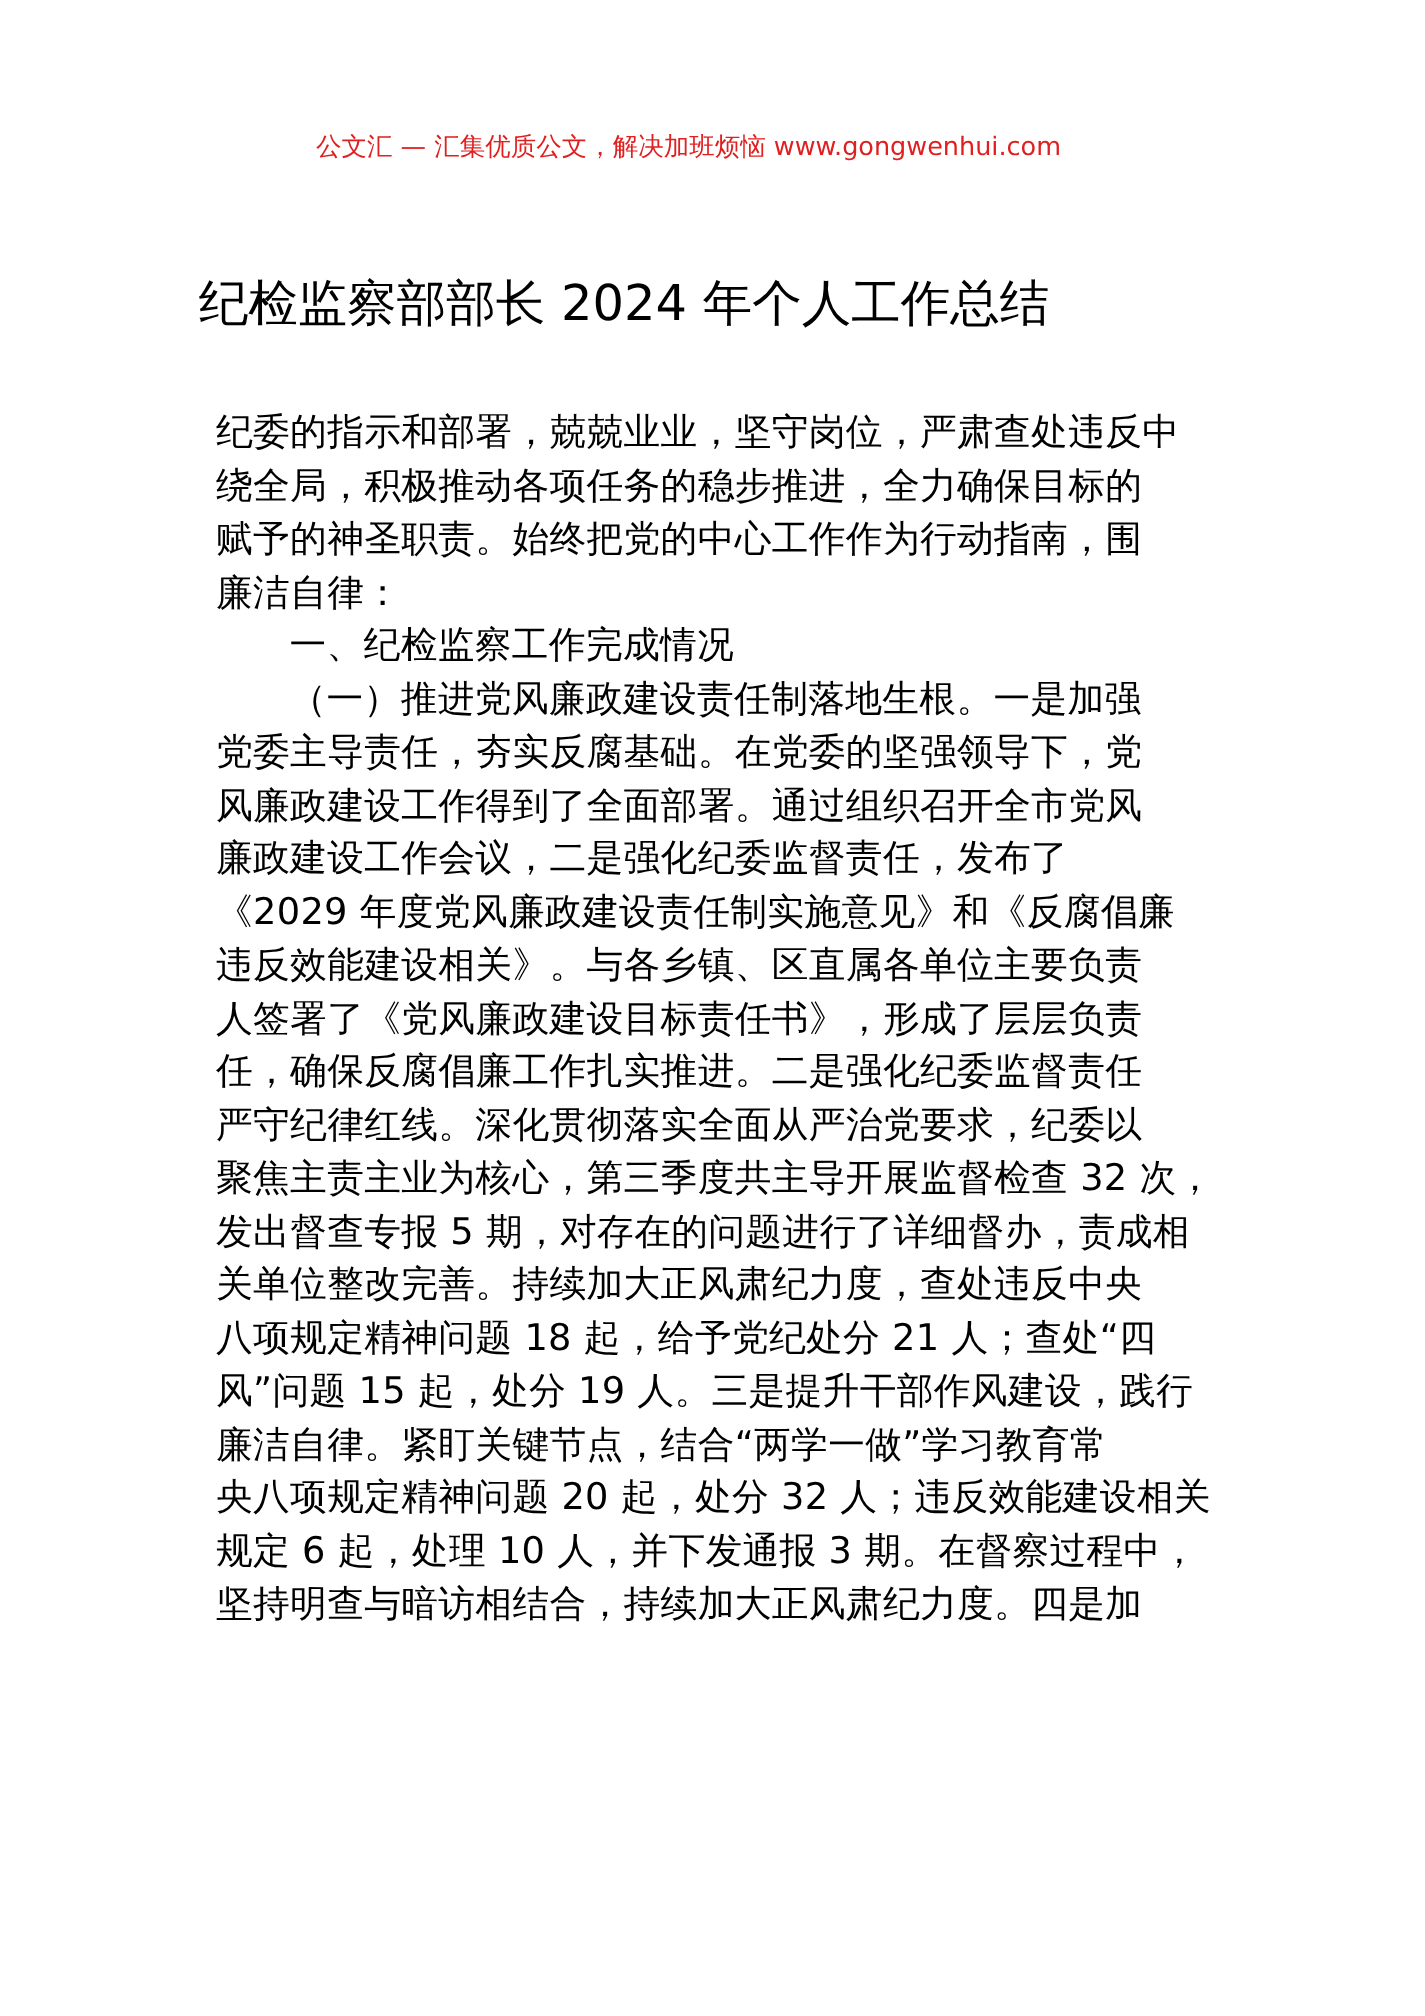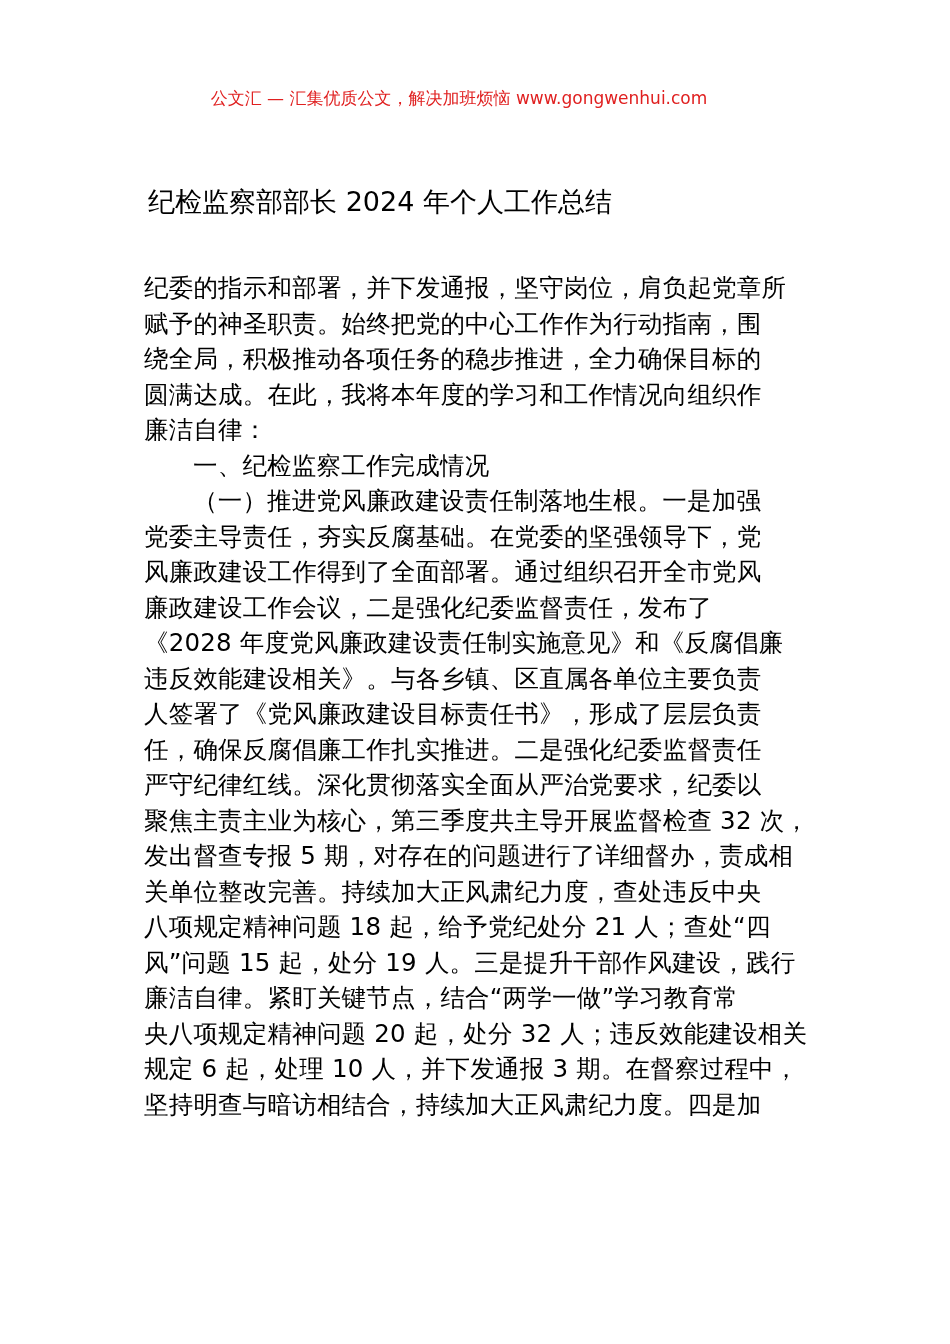--- a/index.html
+++ b/index.html
@@ -26,26 +26,27 @@
       color: #e02020;
       font-family: "DejaVu Sans", sans-serif;
       letter-spacing: 0px;
     }
     .doc-title {
       position: absolute;
       top: 178px;
       left: 0;
       width: 760px;
       text-align: center;
-      font-size: 27px;
+      font-size: 33px;
       line-height: 48px;
       font-family: "DejaVu Sans", sans-serif;
       font-weight: normal;
       margin: 0;
       letter-spacing: 0px;
+      padding-left: 36px;
     }
     .body-text {
       position: absolute;
       top: 270px;
       left: 144px;
       width: 676px;
     }
     .line {
       display: block;
       height: 35.5px;
@@ -59,31 +60,30 @@
     }
   </style>
 </head>
 <body>
 
 <div class="header-banner">公文汇 — 汇集优质公文，解决加班烦恼 www.gongwenhui.com</div>
 
 <h1 class="doc-title">纪检监察部部长 2024 年个人工作总结</h1>
 
 <div class="body-text">
-  <span class="line">纪委的指示和部署，并下发通报，坚守岗位，肩负起党章所</span>
+  <span class="line">纪委的指示和部署，兢兢业业，坚守岗位，严肃查处违反中</span>
+  <span class="line">绕全局，积极推动各项任务的稳步推进，全力确保目标的</span>
   <span class="line">赋予的神圣职责。始终把党的中心工作作为行动指南，围</span>
-  <span class="line">绕全局，积极推动各项任务的稳步推进，全力确保目标的</span>
-  <span class="line">圆满达成。在此，我将本年度的学习和工作情况向组织作</span>
   <span class="line">廉洁自律：</span>
   <span class="line indent">一、纪检监察工作完成情况</span>
   <span class="line indent">（一）推进党风廉政建设责任制落地生根。一是加强</span>
   <span class="line">党委主导责任，夯实反腐基础。在党委的坚强领导下，党</span>
   <span class="line">风廉政建设工作得到了全面部署。通过组织召开全市党风</span>
   <span class="line">廉政建设工作会议，二是强化纪委监督责任，发布了</span>
-  <span class="line">《2028 年度党风廉政建设责任制实施意见》和《反腐倡廉</span>
+  <span class="line">《2029 年度党风廉政建设责任制实施意见》和《反腐倡廉</span>
   <span class="line">违反效能建设相关》。与各乡镇、区直属各单位主要负责</span>
   <span class="line">人签署了《党风廉政建设目标责任书》，形成了层层负责</span>
   <span class="line">任，确保反腐倡廉工作扎实推进。二是强化纪委监督责任</span>
   <span class="line">严守纪律红线。深化贯彻落实全面从严治党要求，纪委以</span>
   <span class="line">聚焦主责主业为核心，第三季度共主导开展监督检查 32 次，</span>
   <span class="line">发出督查专报 5 期，对存在的问题进行了详细督办，责成相</span>
   <span class="line">关单位整改完善。持续加大正风肃纪力度，查处违反中央</span>
   <span class="line">八项规定精神问题 18 起，给予党纪处分 21 人；查处“四</span>
   <span class="line">风”问题 15 起，处分 19 人。三是提升干部作风建设，践行</span>
   <span class="line">廉洁自律。紧盯关键节点，结合“两学一做”学习教育常</span>

